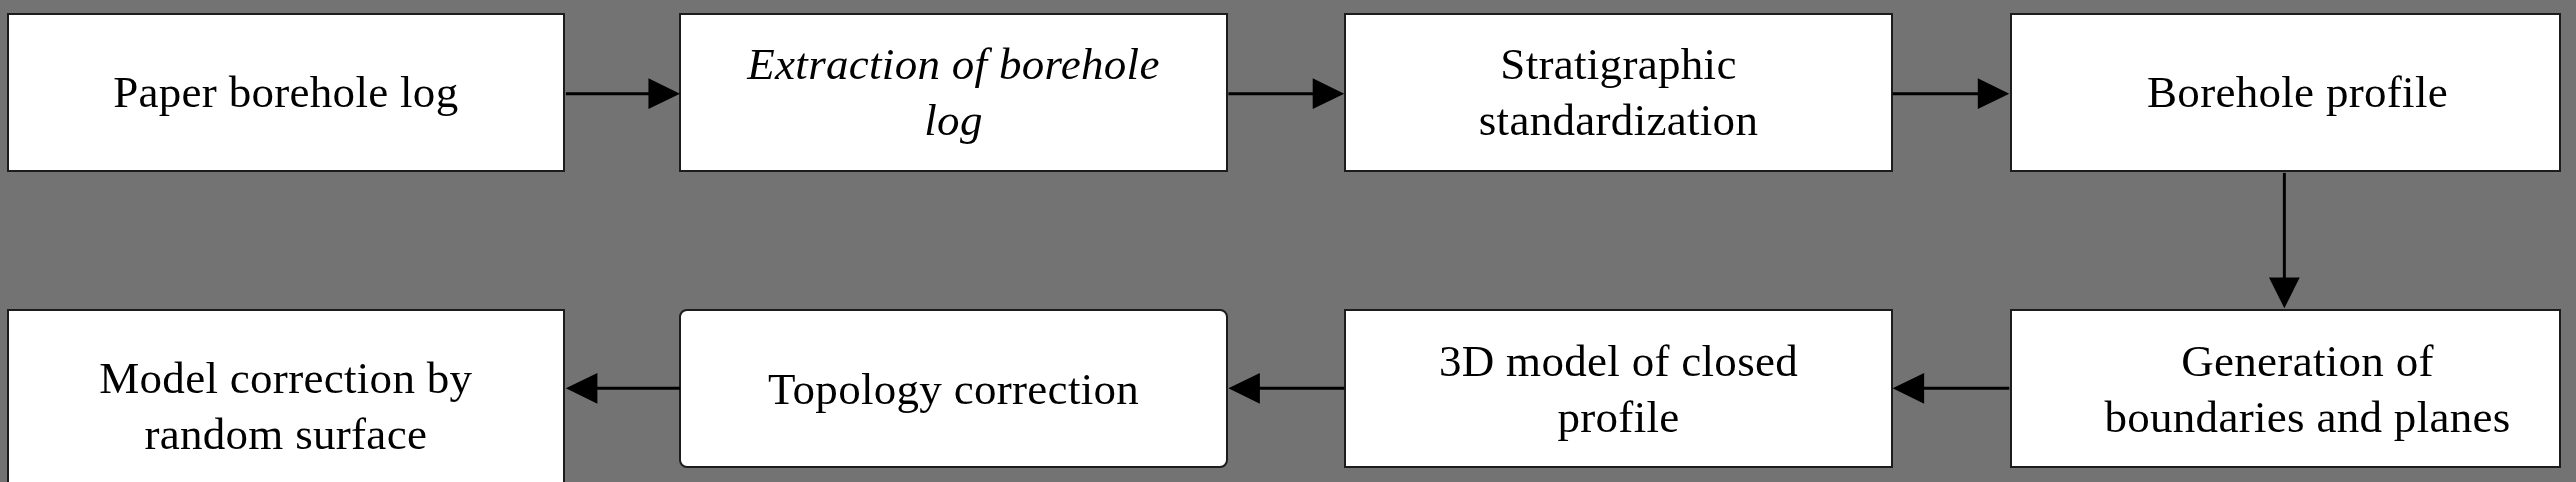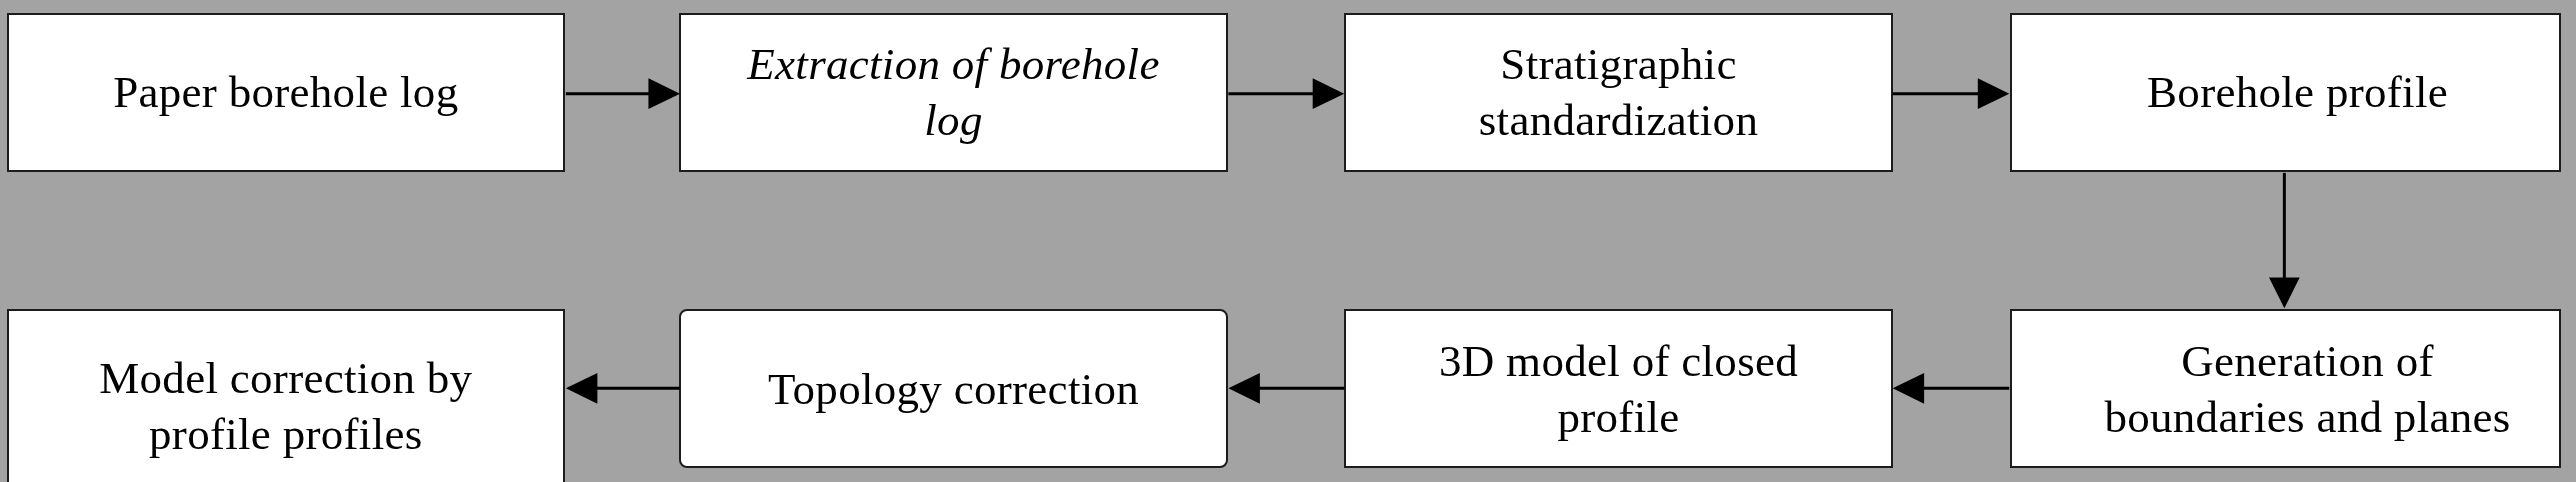--- a/index.html
+++ b/index.html
@@ -10,21 +10,21 @@
   body {
     width: 2576px;
     height: 482px;
     overflow: hidden;
     font-family: "Liberation Serif", "DejaVu Serif", serif;
   }
   .canvas {
     position: relative;
     width: 2576px;
     height: 482px;
-    background: #a3a3a3;
+    background: #737373;
   }
   .node {
     position: absolute;
     box-sizing: border-box;
     border: 2.6px solid #1c1c1c;
     background: #ffffff;
     display: flex;
     flex-direction: column;
     justify-content: center;
     align-items: center;
@@ -92,21 +92,21 @@
     <span class="line">profile</span>
   </div>
 
   <div class="node n7">
     <span class="line">Topology correction</span>
 
   </div>
 
   <div class="node n8">
     <span class="line">Model correction by</span>
-    <span class="line">profile profiles</span>
+    <span class="line">random surface</span>
   </div>
 
   <svg class="arrows-layer" width="2576" height="482" viewBox="0 0 3022 566" xmlns="http://www.w3.org/2000/svg">
 
     <g>
       <line x1="663" y1="110" x2="764" y2="110"></line>
       <polygon points="760,92 797,110 760,128"></polygon>
     </g>
     <g>
       <line x1="1441" y1="110" x2="1544" y2="110"></line>

